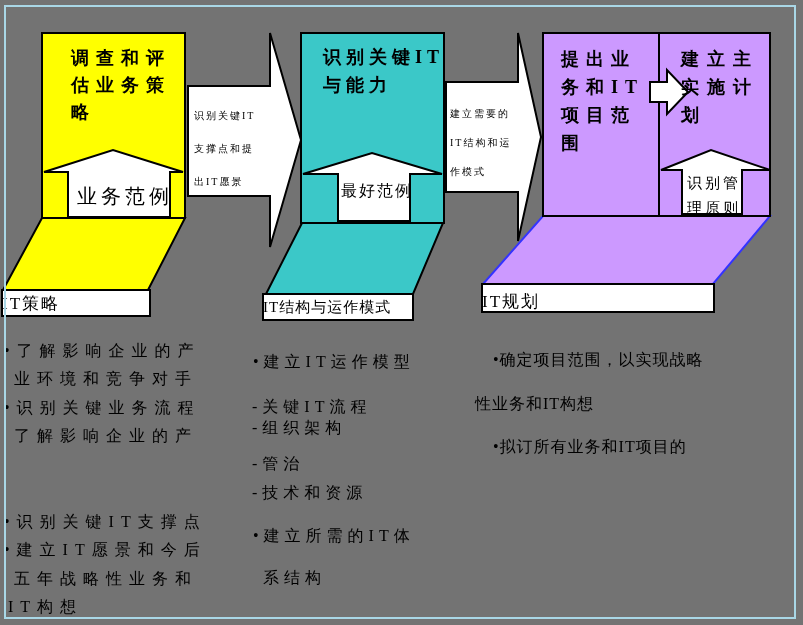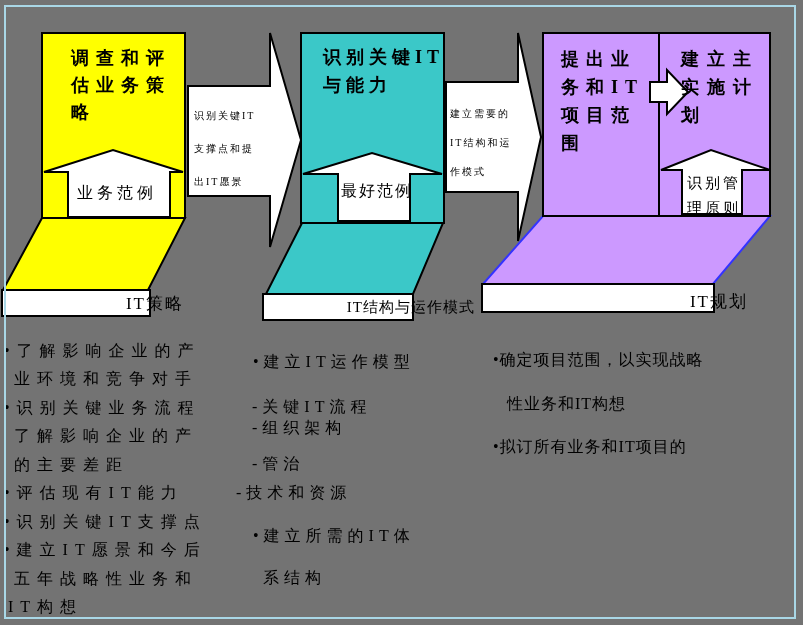--- a/index.html
+++ b/index.html
@@ -5,22 +5,22 @@
   html,body{margin:0;padding:0;background:#fff;}
   .page{
     position:relative;width:803px;height:625px;background:#737373;
     font-family:Liberation Serif, serif;color:#000;overflow:hidden;
   }
   .frame{position:absolute;left:4px;top:5px;width:788px;height:610px;border:2px solid #a9d7e6;}
   .layer{position:absolute;left:0;top:0;}
   .t{position:absolute;white-space:nowrap;}
   .hd{font-weight:bold;font-size:18px;}
   .hd .ln{display:block;}
-  .center{display:flex;align-items:center;justify-content:flex-end;text-align:center;margin-left:34px;}
-  .tag{font-size:16px;}
+  .center{display:flex;align-items:center;justify-content:flex-start;text-align:center;}
+  .tag{font-size:20px;}
   .aw{font-size:10px;letter-spacing:2px;}
   .aw .ln{display:block;}
   .n1{font-size:16px;letter-spacing:7px;}
   .n2{font-size:16px;letter-spacing:5px;}
   .n3{font-size:16px;letter-spacing:1px;}
 </style>
 </head>
 <body>
 
 <div class="page">
@@ -96,33 +96,31 @@
     <span>IT结构与运作模式</span>
   </div>
   <div class="t center" style="left:482px;top:284px;width:232px;height:35px;font-size:17px;letter-spacing:2px">
     <span>IT规划</span>
   </div>
 
   <div class="t n1" style="left:4px;top:341px">•了解影响企业的产</div>
   <div class="t n1" style="left:14px;top:369px">业环境和竞争对手</div>
   <div class="t n1" style="left:4px;top:398px">•识别关键业务流程</div>
   <div class="t n1" style="left:14px;top:426px">了解影响企业的产</div>
-  <div class="t n1" style="left:14px;top:455px">的主要差距</div>
-  <div class="t n1" style="left:4px;top:483px">•评估现有IT能力</div>
   <div class="t n1" style="left:4px;top:512px">•识别关键IT支撑点</div>
   <div class="t n1" style="left:4px;top:540px">•建立IT愿景和今后</div>
   <div class="t n1" style="left:14px;top:569px">五年战略性业务和</div>
   <div class="t n1" style="left:8px;top:597px">IT构想</div>
 
   <div class="t n2" style="left:253px;top:352px">•建立IT运作模型</div>
   <div class="t n2" style="left:252px;top:397px">-关键IT流程</div>
   <div class="t n2" style="left:252px;top:418px">-组织架构</div>
   <div class="t n2" style="left:252px;top:454px">-管治</div>
-  <div class="t n2" style="left:236px;top:483px">-技术和资源</div>
+  <div class="t n2" style="left:252px;top:483px">-技术和资源</div>
   <div class="t n2" style="left:253px;top:526px">•建立所需的IT体</div>
   <div class="t n2" style="left:263px;top:568px">系结构</div>
 
   <div class="t n3" style="left:493px;top:350px">•确定项目范围，以实现战略</div>
-  <div class="t n3" style="left:507px;top:394px">性业务和IT构想</div>
+  <div class="t n3" style="left:475px;top:394px">性业务和IT构想</div>
   <div class="t n3" style="left:493px;top:437px">•拟订所有业务和IT项目的</div>
 
   <div class="frame"></div>
 </div>
 
 </body></html>

